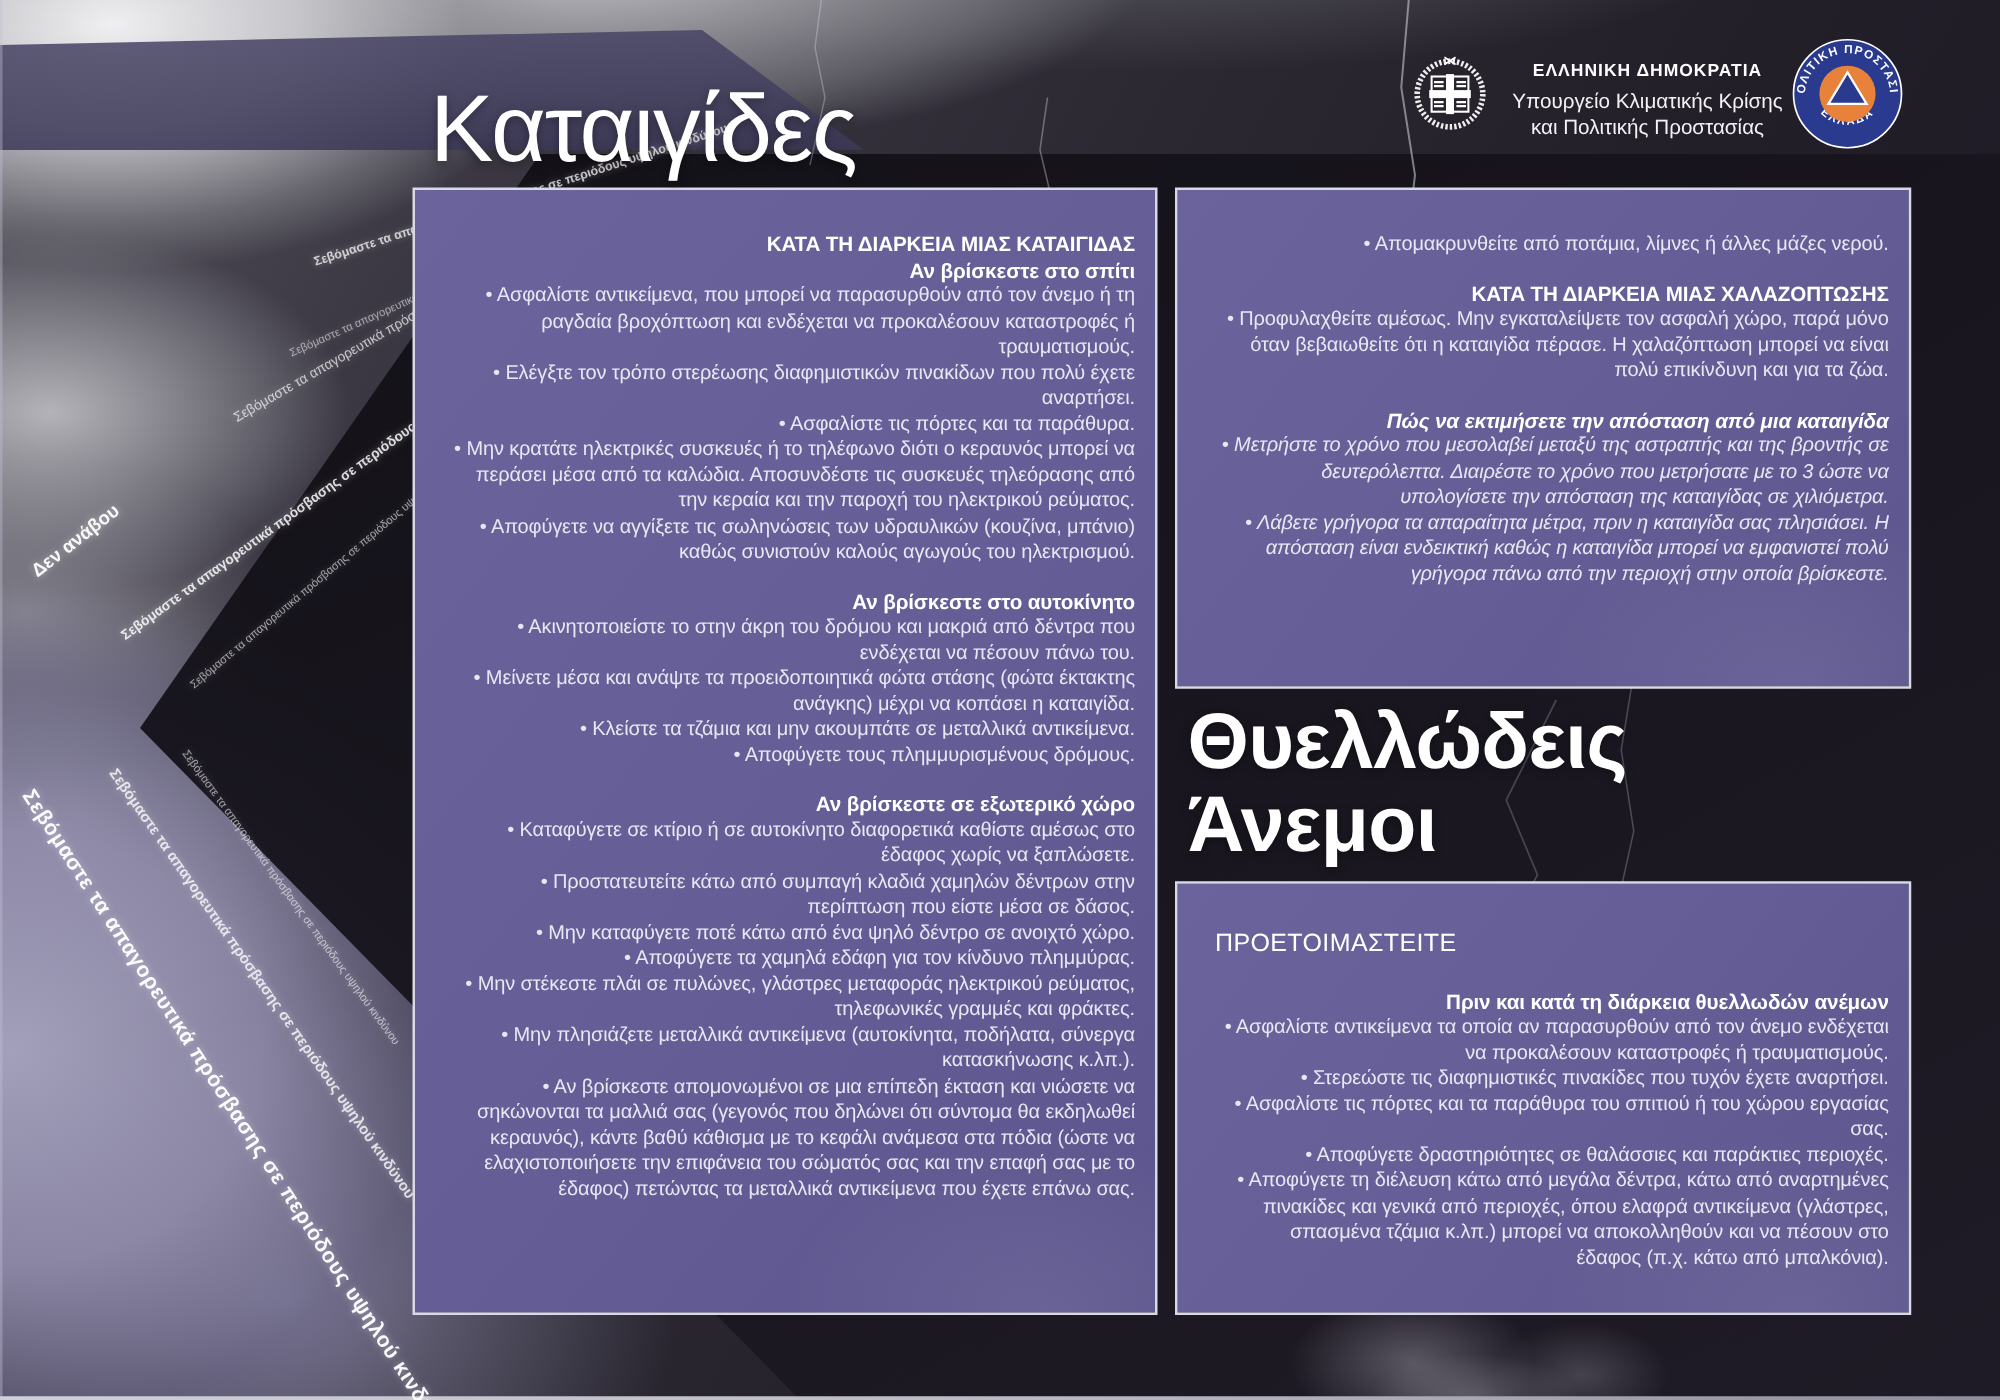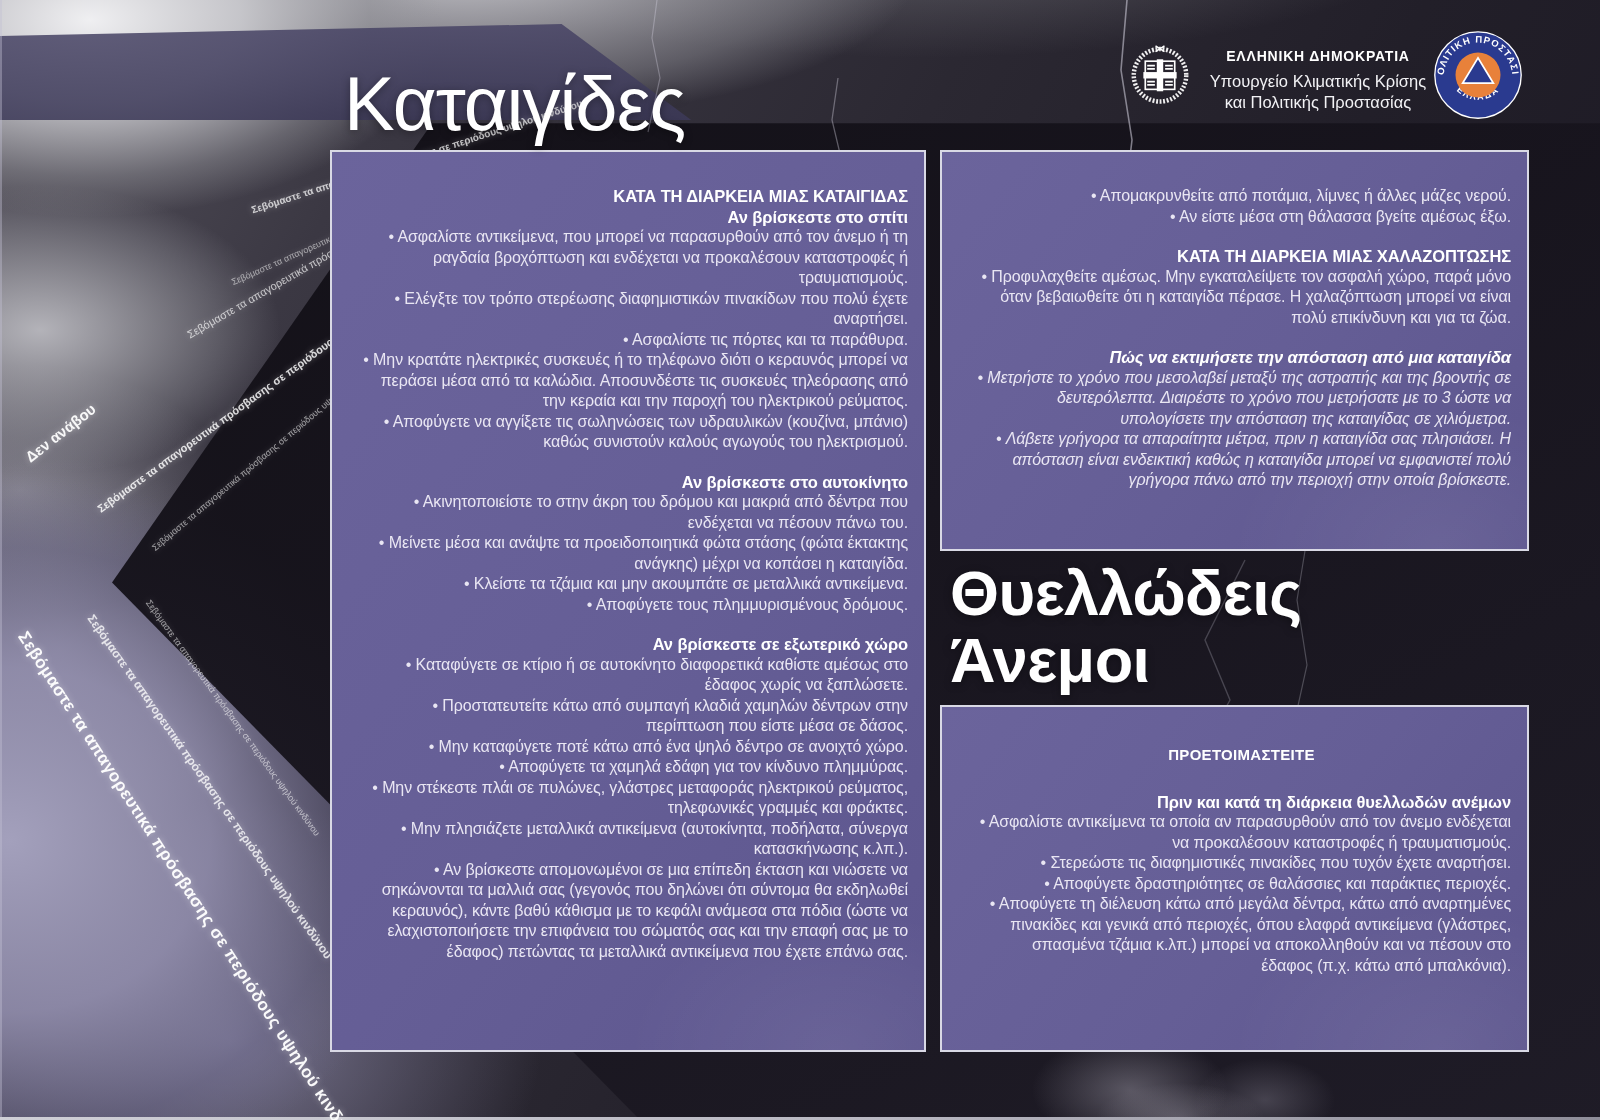--- a/index.html
+++ b/index.html
@@ -99,21 +99,21 @@
   .panel-rbot { left:940px; top:705px; width:585px; height:343px; }
   .panel-inner { padding:34px 16px 0 30px; font-size:16px; line-height:20.5px; letter-spacing:-.1px; }
   .sec { margin-bottom:19px;text-align:right; }
   .sec:last-child { margin-bottom:0; }
   .panel h3, .panel h4 { margin:0; font-size:16.5px; font-weight:700; color:#fff; }
   .blist { list-style:none; margin:0; padding:0; }
   .blist li { padding-left:15px; text-indent:-15px; }
   .blist li::before { content:"• "; }
   .italic li { font-style:italic; }
   h4.italic { font-style:italic;margin-top:12px; }
-  .prep-heading { margin:4px 0 26px; font-size:15px; font-weight:700; letter-spacing:.3px; color:#fff;text-align:center; }
+  .prep-heading { margin:4px 0 26px; font-size:20px; font-weight:400; letter-spacing:.3px; color:#fff; }
 </style>
 </head>
 <body>
 
 <div class="poster">
 
   <div class="bg bg-base"></div>
   <div class="bg bg-clouds-top"></div>
   <div class="bg bg-lavender"></div>
   <div class="bg-bottomstrip"></div>
@@ -216,21 +216,20 @@
           </ul>
       </div>
     </div>
   </section>
 
   <section class="panel panel-rtop">
     <div class="panel-inner">
       <div class="sec">
         <ul class="blist">
             <li>Απομακρυνθείτε από ποτάμια, λίμνες ή άλλες μάζες νερού.</li>
-            <li>Αν είστε μέσα στη θάλασσα βγείτε αμέσως έξω.</li>
           </ul>
       </div>
       <div class="sec">
         <h3>ΚΑΤΑ ΤΗ ΔΙΑΡΚΕΙΑ ΜΙΑΣ ΧΑΛΑΖΟΠΤΩΣΗΣ</h3>
         <ul class="blist">
             <li>Προφυλαχθείτε αμέσως. Μην εγκαταλείψετε τον ασφαλή χώρο, παρά μόνο όταν βεβαιωθείτε ότι η καταιγίδα πέρασε. Η χαλαζόπτωση μπορεί να είναι πολύ επικίνδυνη και για τα ζώα.</li>
           </ul>
       </div>
       <div class="sec">
         <h4 class="italic">Πώς να εκτιμήσετε την απόσταση από μια καταιγίδα</h4>
@@ -243,20 +242,21 @@
   </section>
 
   <section class="panel panel-rbot">
     <div class="panel-inner">
       <div class="prep-heading">ΠΡΟΕΤΟΙΜΑΣΤΕΙΤΕ</div>
       <div class="sec">
         <h4>Πριν και κατά τη διάρκεια θυελλωδών ανέμων</h4>
         <ul class="blist">
             <li>Ασφαλίστε αντικείμενα τα οποία αν παρασυρθούν από τον άνεμο ενδέχεται να προκαλέσουν καταστροφές ή τραυματισμούς.</li>
             <li>Στερεώστε τις διαφημιστικές πινακίδες που τυχόν έχετε αναρτήσει.</li>
+            <li>Ασφαλίστε τις πόρτες και τα παράθυρα του σπιτιού ή του χώρου εργασίας σας.</li>
             <li>Αποφύγετε δραστηριότητες σε θαλάσσιες και παράκτιες περιοχές.</li>
             <li>Αποφύγετε τη διέλευση κάτω από μεγάλα δέντρα, κάτω από αναρτημένες πινακίδες και γενικά από περιοχές, όπου ελαφρά αντικείμενα (γλάστρες, σπασμένα τζάμια κ.λπ.) μπορεί να αποκολληθούν και να πέσουν στο έδαφος (π.χ. κάτω από μπαλκόνια).</li>
           </ul>
       </div>
     </div>
   </section>
 
   <div class="edge-left"></div>
   <div class="edge-bottom"></div>
 </div>

